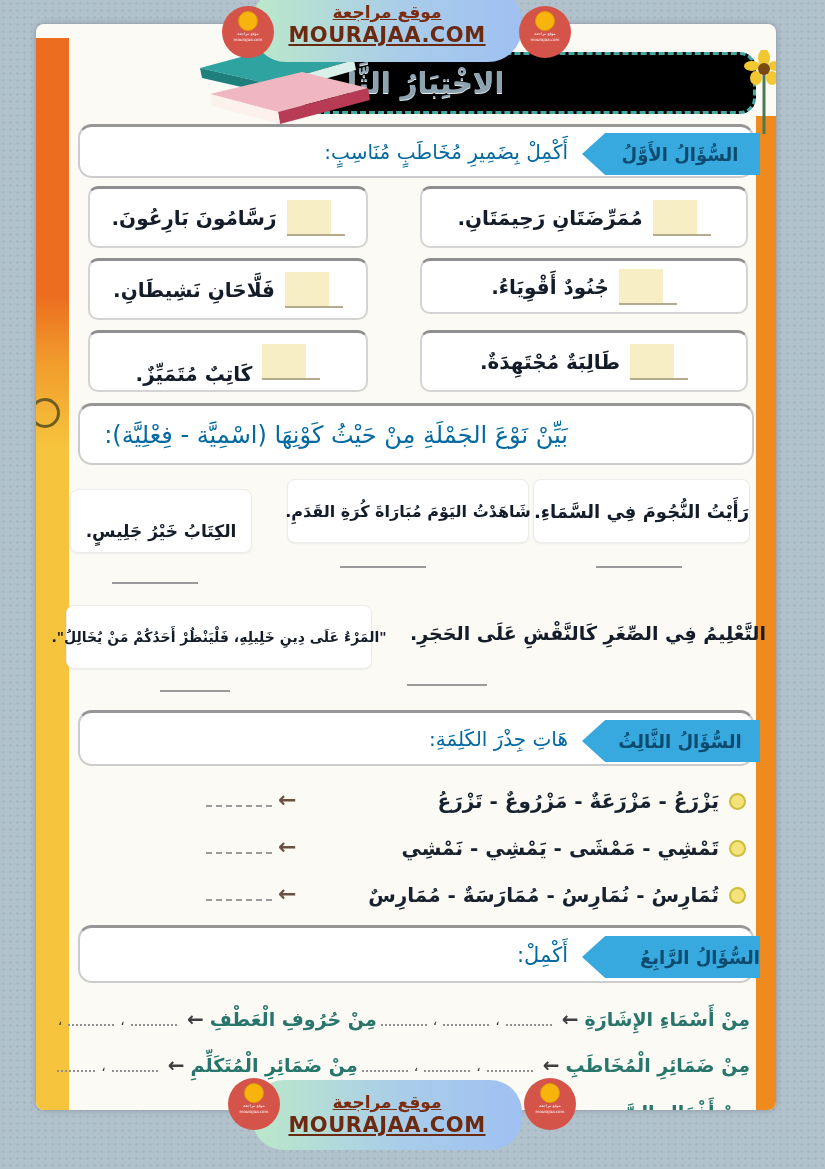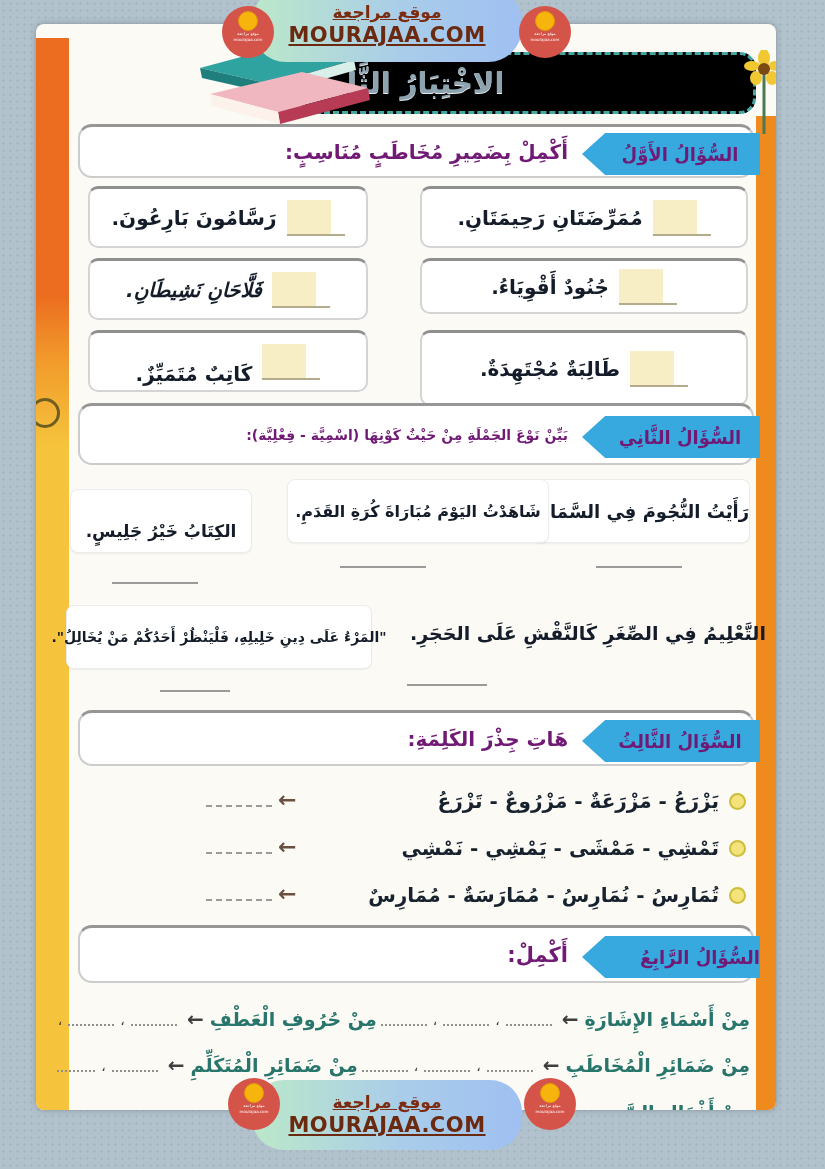--- a/index.html
+++ b/index.html
@@ -35,23 +35,23 @@
     display:flex;align-items:center;justify-content:flex-start;z-index:2;}
   .title-box .t{color:#8da4b0;font-size:29px;font-weight:bold;text-shadow:0 1px 0 #e4e9ec;}
   .books{position:absolute;left:150px;top:14px;z-index:3;}
   .flower{position:absolute;left:706px;top:26px;z-index:3;}
   
   .qhead{position:absolute;left:42px;width:676px;background:#ffffff;border-radius:14px;
     border:2px solid #cccccc;border-top:3px solid #969696;box-sizing:border-box;z-index:1;}
   .qlabel{position:absolute;right:-8px;top:6px;width:178px;height:42px;background:#38a9de;
     clip-path:polygon(0 50%,13% 0,100% 0,100% 100%,13% 100%);
     display:flex;align-items:center;justify-content:center;padding-left:18px;box-sizing:border-box;}
-  .qlabel span{color:#701a75;font-weight:bold;font-size:18px;white-space:nowrap;}
+  .qlabel span{color:#0c4a6e;font-weight:bold;font-size:18px;white-space:nowrap;}
   .qinstr{position:absolute;right:184px;top:0;bottom:0;display:flex;align-items:center;
-    color:#701a75;font-weight:bold;white-space:nowrap;direction:rtl;}
+    color:#0369a1;font-weight:normal;white-space:nowrap;direction:rtl;}
   
   .abox{position:absolute;background:#ffffff;border-radius:10px;
     border:2px solid #d4d4d4;border-top:3px solid #8f8f8f;box-sizing:border-box;
     display:flex;align-items:center;justify-content:center;direction:rtl;gap:10px;}
   .abox .txt{color:#131c28;font-weight:bold;white-space:nowrap;}
   .blank{width:58px;border-bottom:2px solid #b3ab8c;display:flex;justify-content:flex-end;}
   .blank i{display:block;width:44px;height:34px;background:#f8eec6;}
   .sbox{position:absolute;background:#ffffff;border-radius:8px;border:1px solid #ececec;
     box-shadow:0 1px 2px rgba(0,0,0,.06);box-sizing:border-box;
     display:flex;align-items:center;justify-content:center;direction:rtl;}
@@ -124,50 +124,47 @@
           <i></i>
         </span>
       <span class="txt" style="font-size:20px;text-align:right;">رَسَّامُونَ بَارِعُونَ.</span>
     </div>
     <div class="abox" style="left:384px;top:234px;width:328px;height:56px;">
       <span class="blank">
           <i></i>
         </span>
       <span class="txt" style="font-size:20px;">جُنُودٌ أَقْوِيَاءُ.</span>
     </div>
-    <div class="abox" style="left:52px;top:234px;width:280px;height:62px;font-style:italic;">
+    <div class="abox" style="left:52px;top:234px;width:280px;height:62px;">
       <span class="blank">
           <i></i>
         </span>
       <span class="txt" style="font-size:20px;">فَلَّاحَانِ نَشِيطَانِ.</span>
     </div>
-    <div class="abox" style="left:384px;top:306px;width:328px;height:76px;">
+    <div class="abox" style="left:384px;top:306px;width:328px;height:62px;">
       <span class="blank">
           <i></i>
         </span>
       <span class="txt" style="font-size:20px;">طَالِبَةٌ مُجْتَهِدَةٌ.</span>
     </div>
     <div class="abox" style="left:52px;top:306px;width:280px;height:62px;">
       <span class="blank">
           <i></i>
         </span>
       <span class="txt" style="font-size:20px;margin-top:24px;">كَاتِبٌ مُتَمَيِّزٌ.</span>
     </div>
 
     <div class="qhead" style="top:379px;height:62px;">
-      <div class="qlabel" style="top:10px;">
-        <span>السُّؤَالُ الثَّانِي</span>
-      </div>
-      <div class="qinstr" style="font-size:14px;">بَيِّنْ نَوْعَ الجَمْلَةِ مِنْ حَيْثُ كَوْنِهَا (اسْمِيَّة - فِعْلِيَّة):</div>
+      <div class="qinstr" style="font-size:24px;">بَيِّنْ نَوْعَ الجَمْلَةِ مِنْ حَيْثُ كَوْنِهَا (اسْمِيَّة - فِعْلِيَّة):</div>
     </div>
 
     <div class="sbox" style="left:497px;top:455px;width:217px;height:64px;">
       <span class="txt" style="font-size:18px;">رَأَيْتُ النُّجُومَ فِي السَّمَاءِ.</span>
     </div>
-    <div class="sbox" style="left:251px;top:455px;width:262px;height:64px;">
+    <div class="sbox" style="left:251px;top:455px;width:242px;height:64px;">
       <span class="txt" style="font-size:16px;">شَاهَدْتُ اليَوْمَ مُبَارَاةَ كُرَةِ القَدَمِ.</span>
     </div>
     <div class="sbox" style="left:34px;top:465px;width:182px;height:64px;">
       <span class="txt" style="font-size:17px;margin-top:20px;">الكِتَابُ خَيْرُ جَلِيسٍ.</span>
     </div>
     <div class="ansline" style="left:560px;top:542px;width:86px;"></div>
     <div class="ansline" style="left:304px;top:542px;width:86px;"></div>
     <div class="ansline" style="left:76px;top:558px;width:86px;"></div>
 
     <div class="sbox" style="left:384px;top:577px;width:336px;height:64px;border:none;box-shadow:none;background:transparent;">

